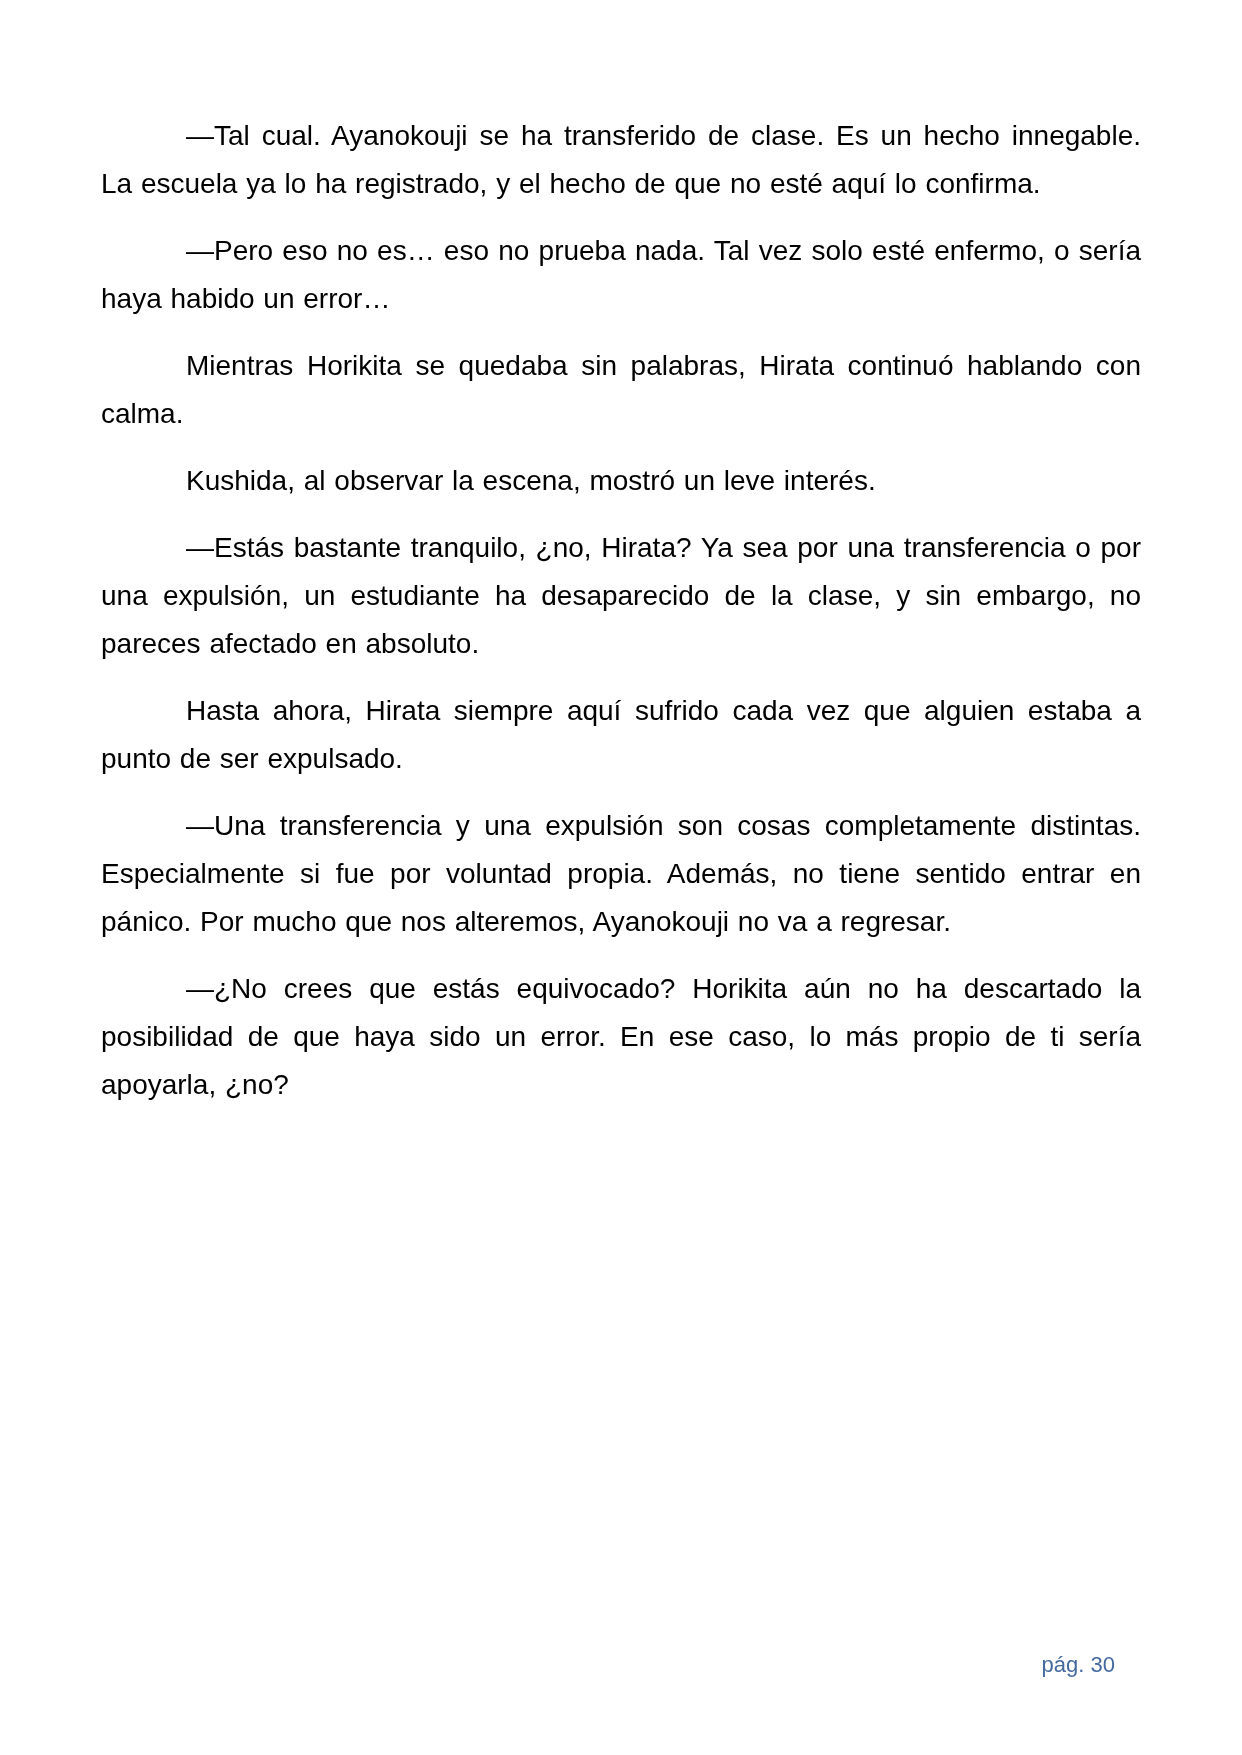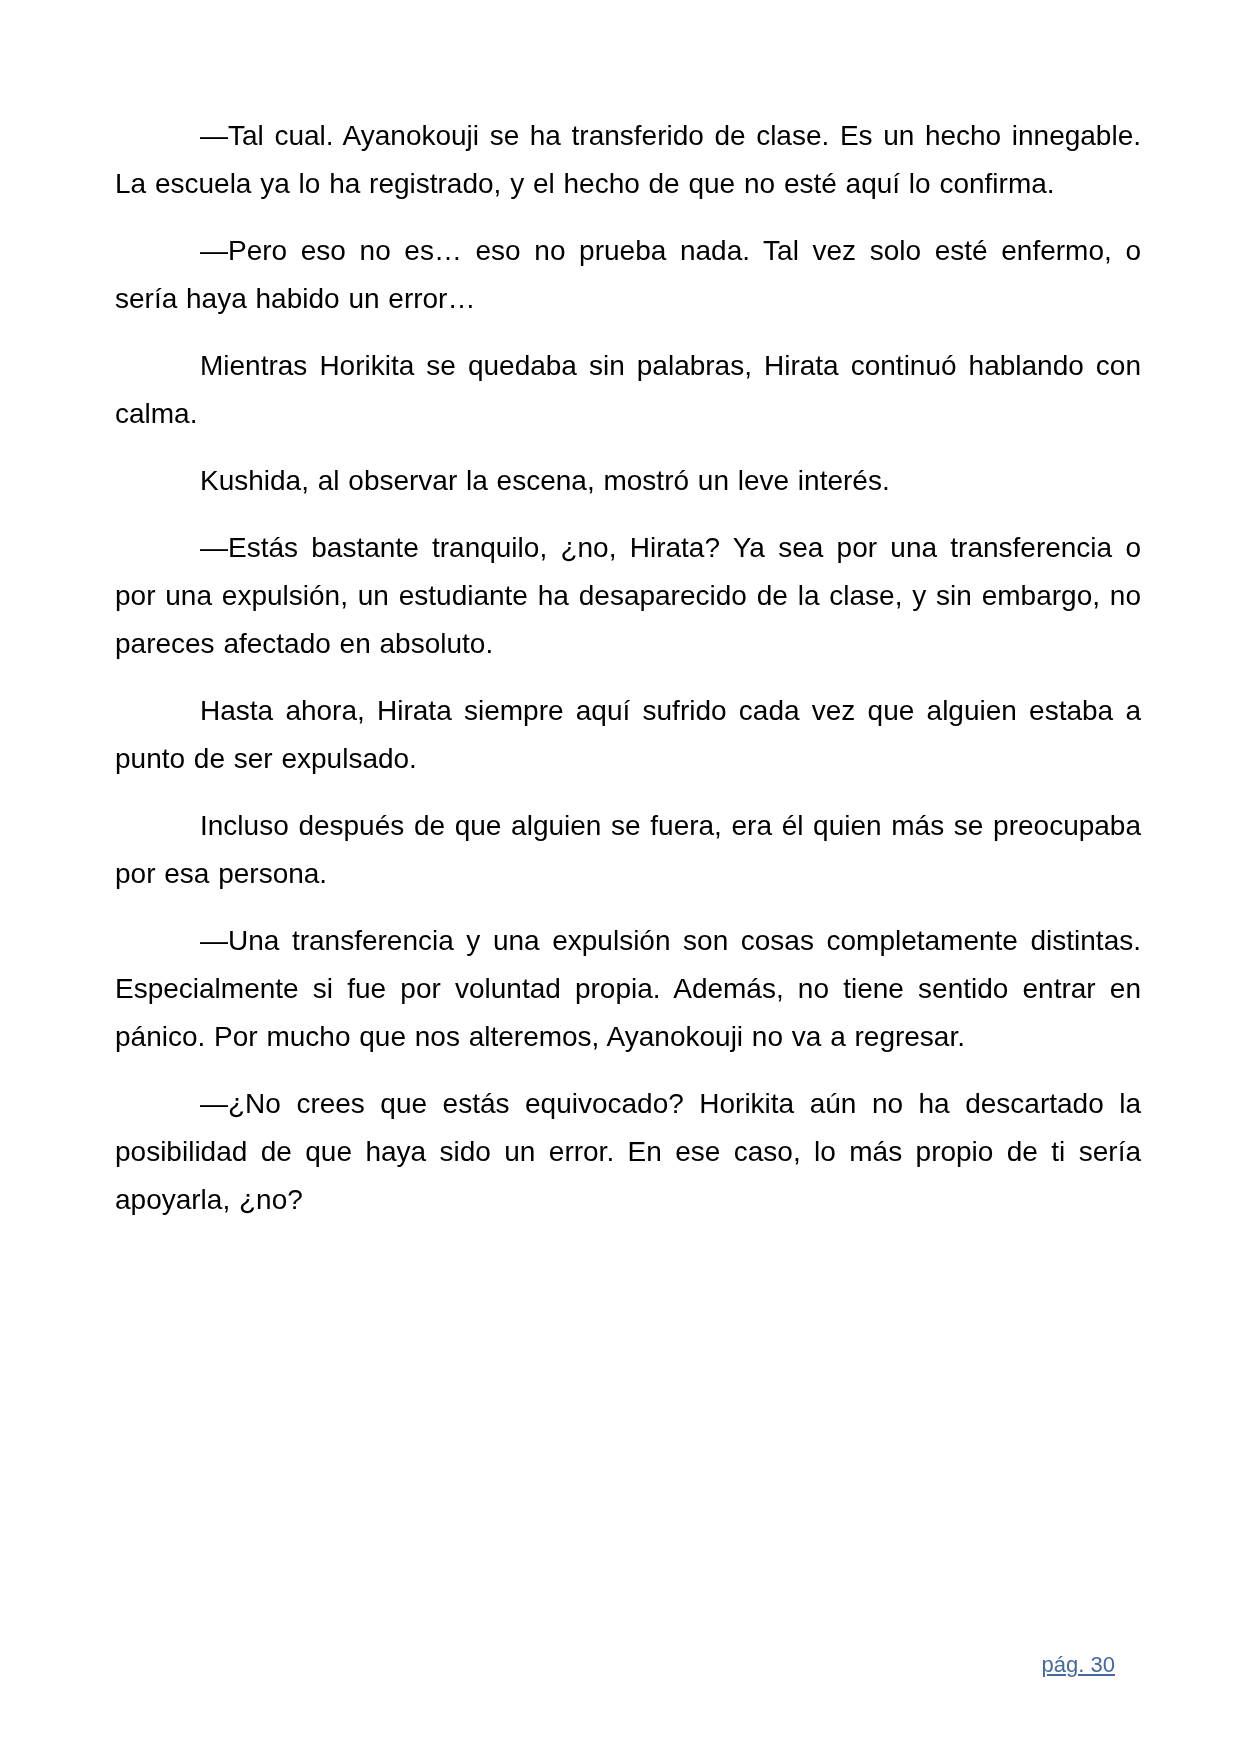--- a/index.html
+++ b/index.html
@@ -10,53 +10,51 @@
   .page {
     position: relative;
     width: 1242px;
     height: 1755px;
     background: #ffffff;
     overflow: hidden;
     font-family: "Liberation Sans", sans-serif;
   }
   .doc-body {
     position: absolute;
-    left: 115px;
+    left: 101px;
     right: 101px;
     top: 112px;
   }
   .para {
     margin: 0 0 19px 0;
     font-size: 28px;
     line-height: 48px;
     color: #000000;
     text-align: justify;
     text-indent: 85px;
     word-spacing: 1px;
   }
   .footer {
     position: absolute;
     top: 1650px;
     right: 127px;
     font-size: 22px;
     line-height: 30px;
     font-family: "Liberation Sans", sans-serif;
-    text-decoration: underline;
   }
 </style>
 </head>
 <body>
 
 <div class="page" style="background: rgb(255, 255, 255);">
   <div class="doc-body" style="color: rgb(0, 0, 0);">
 
   <p class="para">—Tal cual. Ayanokouji se ha transferido de clase. Es un hecho innegable. La escuela ya lo ha registrado, y el hecho de que no esté aquí lo confirma.</p>
       <p class="para">—Pero eso no es… eso no prueba nada. Tal vez solo esté enfermo, o sería haya habido un error…</p>
       <p class="para">Mientras Horikita se quedaba sin palabras, Hirata continuó hablando con calma.</p>
       <p class="para">Kushida, al observar la escena, mostró un leve interés.</p>
       <p class="para">—Estás bastante tranquilo, ¿no, Hirata? Ya sea por una transferencia o por una expulsión, un estudiante ha desaparecido de la clase, y sin embargo, no pareces afectado en absoluto.</p>
       <p class="para">Hasta ahora, Hirata siempre aquí sufrido cada vez que alguien estaba a punto de ser expulsado.</p>
-      <p class="para">Incluso después de que alguien se fuera, era él quien más se preocupaba por esa persona.</p>
       <p class="para">—Una transferencia y una expulsión son cosas completamente distintas. Especialmente si fue por voluntad propia. Además, no tiene sentido entrar en pánico. Por mucho que nos alteremos, Ayanokouji no va a regresar.</p>
       <p class="para">—¿No crees que estás equivocado? Horikita aún no ha descartado la posibilidad de que haya sido un error. En ese caso, lo más propio de ti sería apoyarla, ¿no?</p>
     </div>
   <div class="footer" style="color: rgb(68, 105, 159);">pág. 30</div>
 </div>
 
 </body></html>

